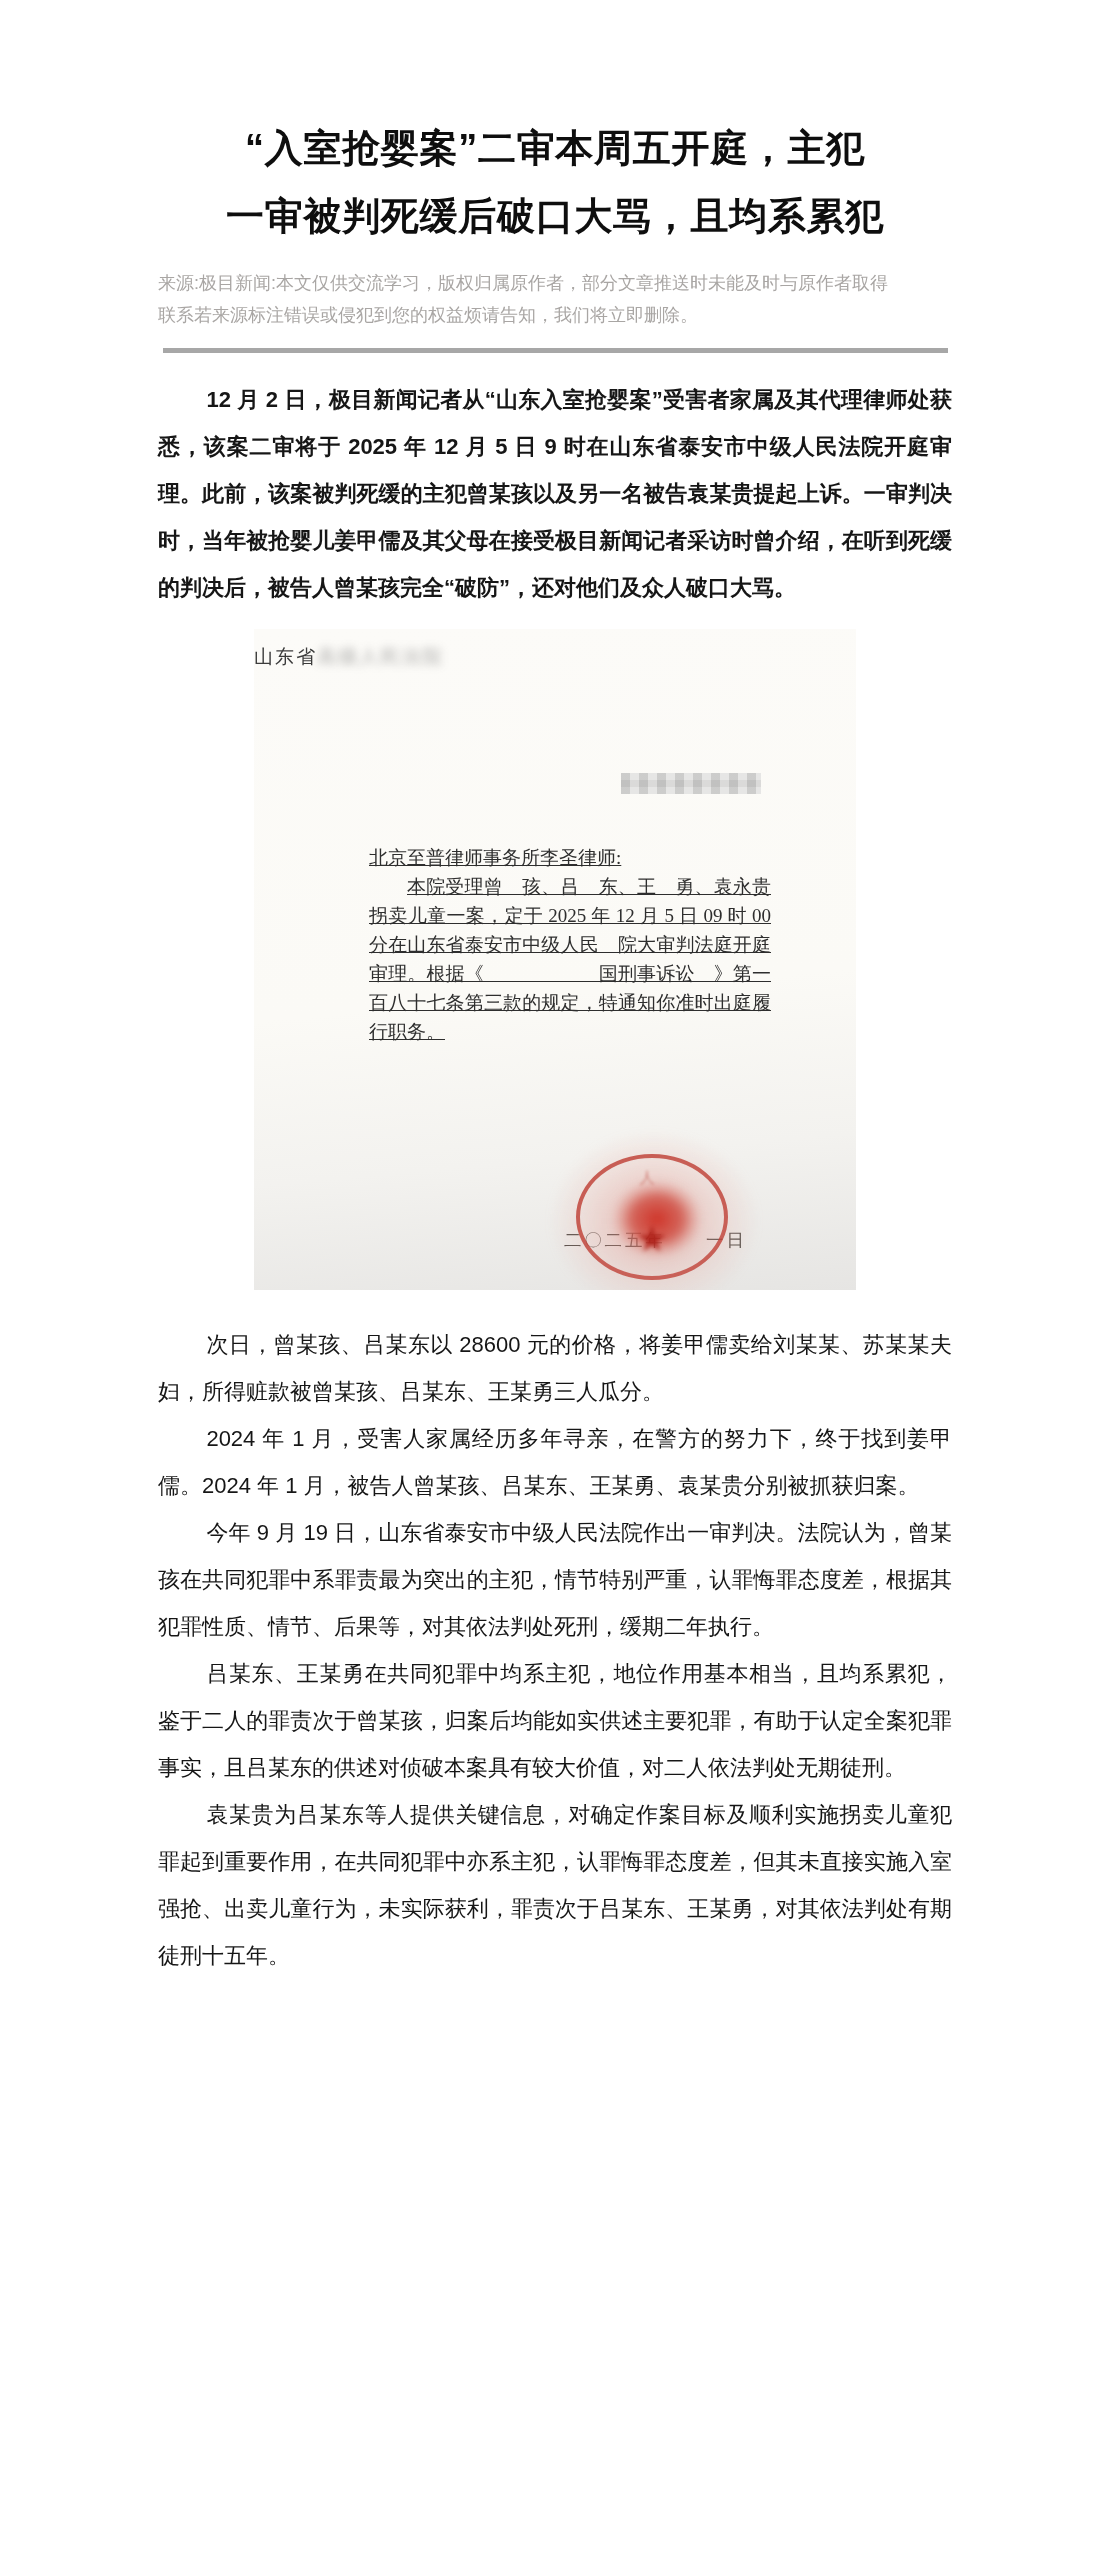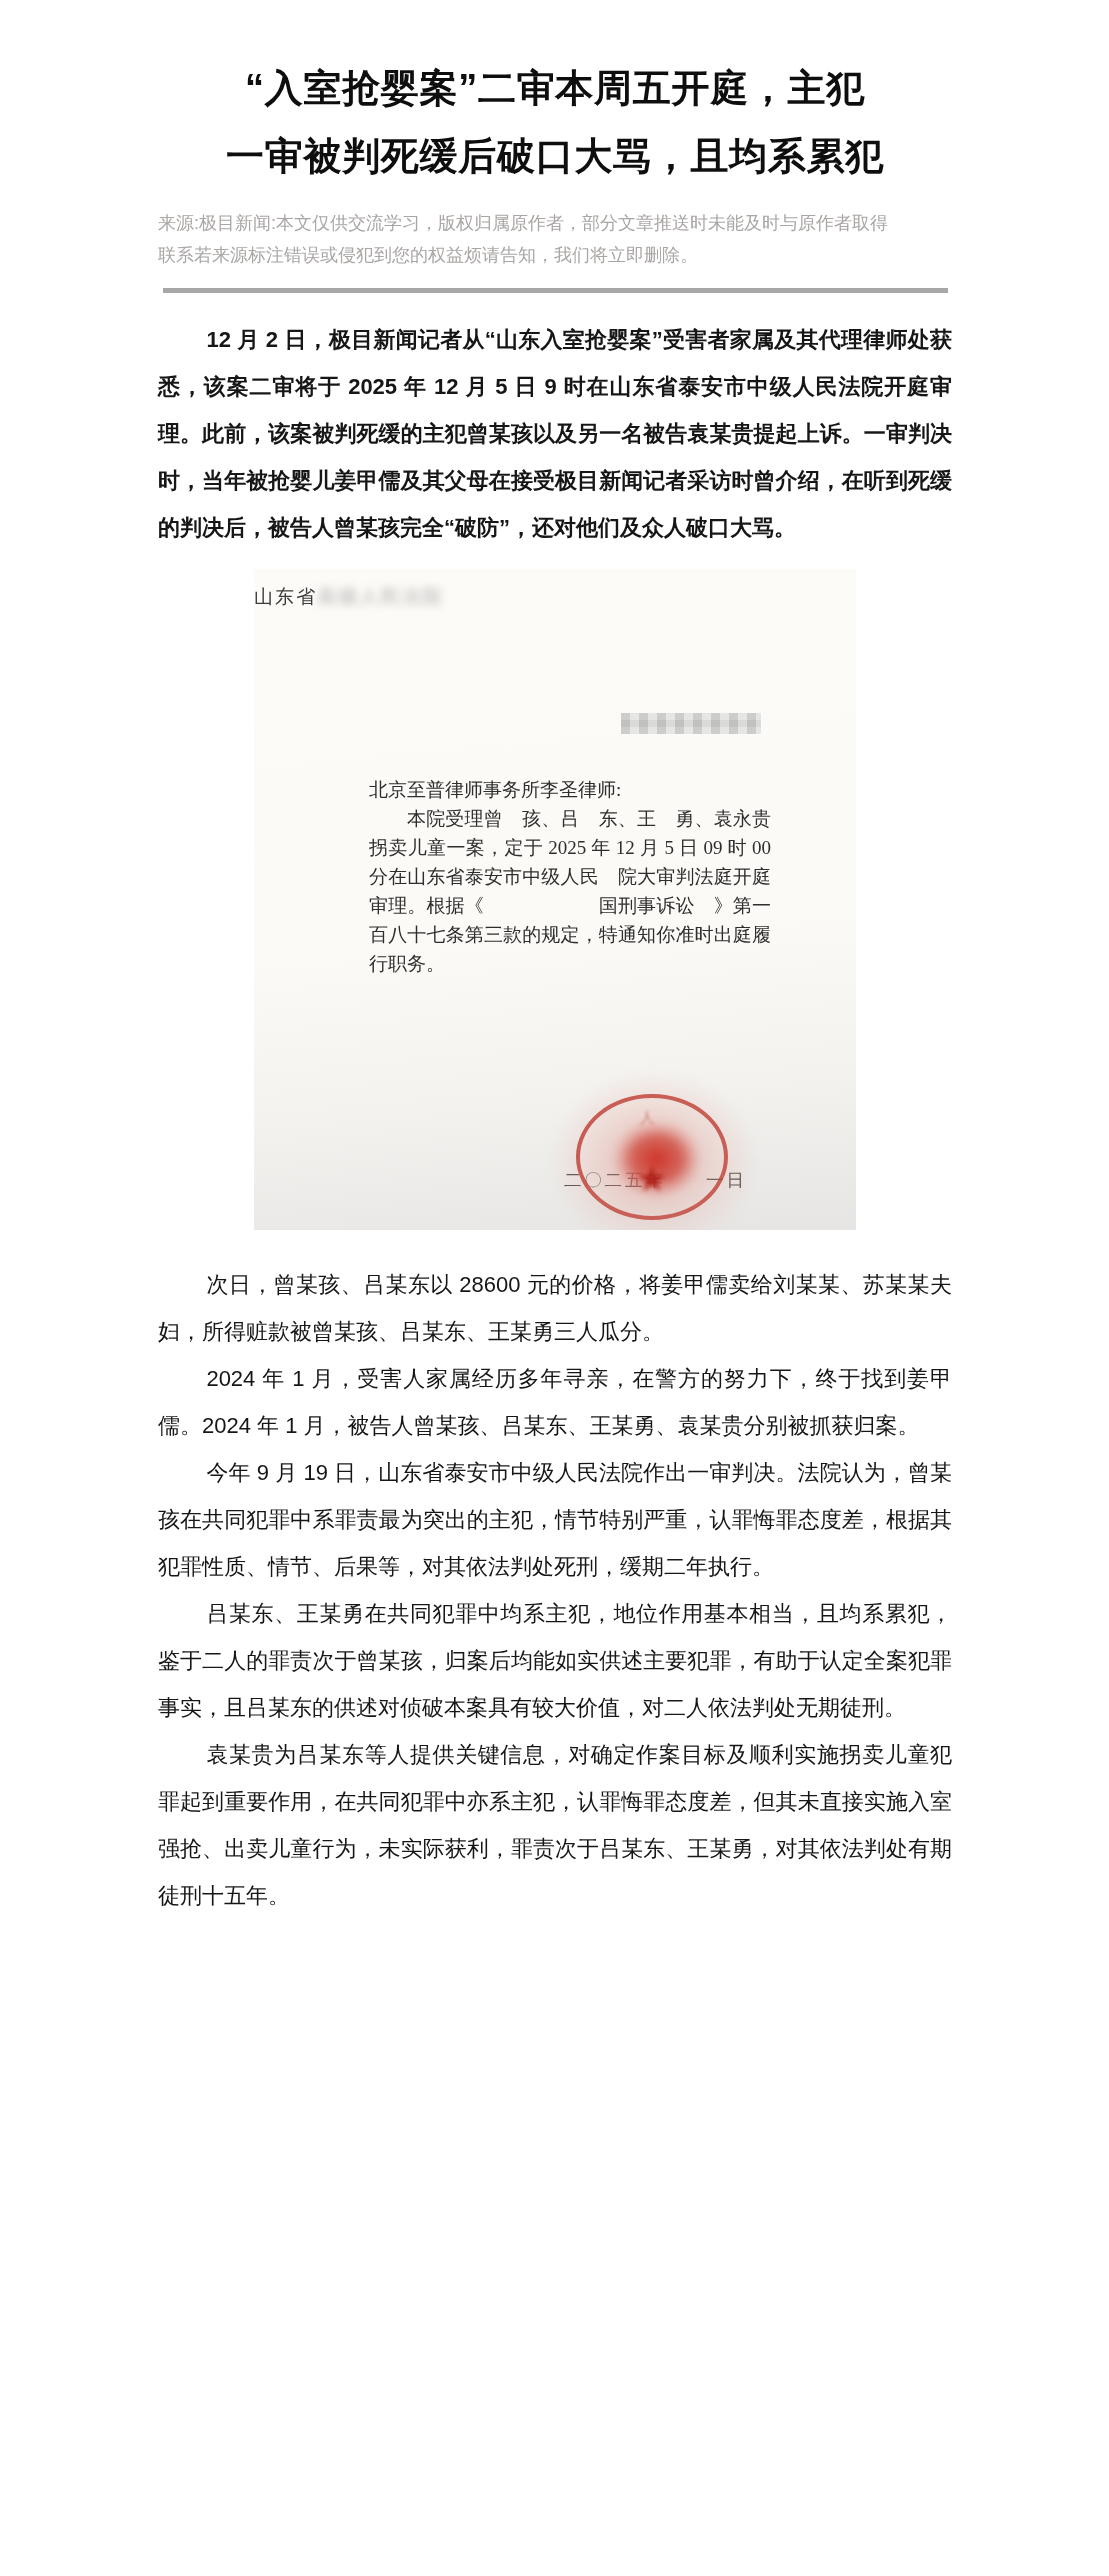--- a/index.html
+++ b/index.html
@@ -3,21 +3,21 @@
 <meta charset="utf-8">
 <style>
   html,body{margin:0;padding:0;}
   body{
     width:1110px;height:2576px;
     background:#ffffff;
     font-family:"Liberation Sans", sans-serif;
     color:#141414;
     position:relative;overflow:hidden;
   }
-  .page{width:794px;margin:0 auto;padding-top:54px;}
+  .page{width:794px;margin:0 auto;padding-top:114px;}
 
   
   .title{
     margin:0;text-align:center;
     font-size:38px;line-height:68px;font-weight:700;color:#0e0e0e;
     letter-spacing:0.7px;
   }
   .title .tl{display:block;}
 
   
@@ -62,22 +62,22 @@
     letter-spacing:25px;text-indent:25px;
   }
   .mosaic{
     position:absolute;left:367px;top:144px;width:140px;height:21px;
     background:
       repeating-linear-gradient(90deg, rgba(150,150,150,.45) 0 9px, rgba(225,225,225,.45) 9px 18px),
       repeating-linear-gradient(0deg, #dedede 0 7px, #c2c2c2 7px 14px);
     opacity:.75;
   }
   .doc-text{
-    position:absolute;left:115px;top:206px;width:402px;
-    font-size:19px;color:#2e2e2e;
+    position:absolute;left:115px;top:214px;width:402px;
+    font-size:19px;color:#2e2e2e;text-decoration:underline;
   }
   .recipient{line-height:29px;}
   .doc-body{
     margin:0;text-align:justify;text-indent:2em;line-height:29px;
   }
   .date-line{
     position:absolute;left:310px;top:599px;
     font-size:17.5px;color:#55504b;letter-spacing:2.8px;z-index:1;
   }
   

